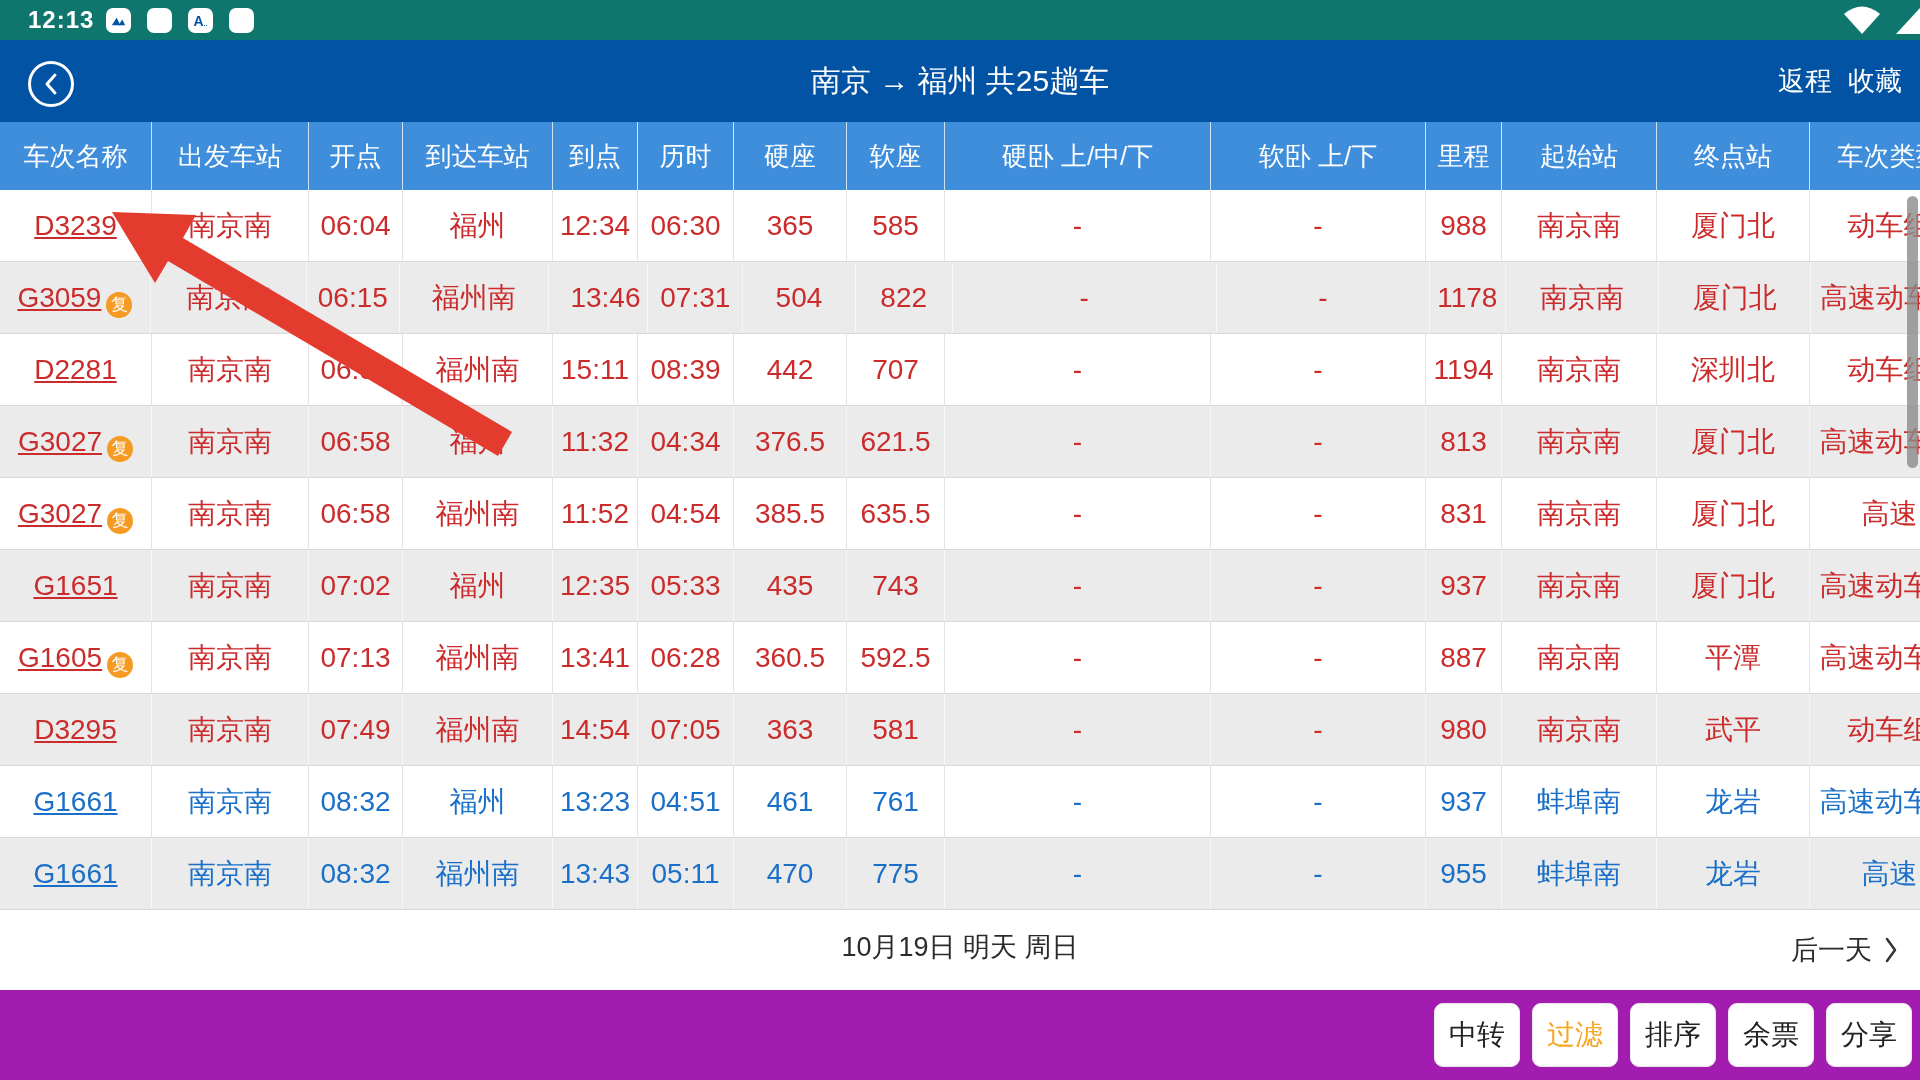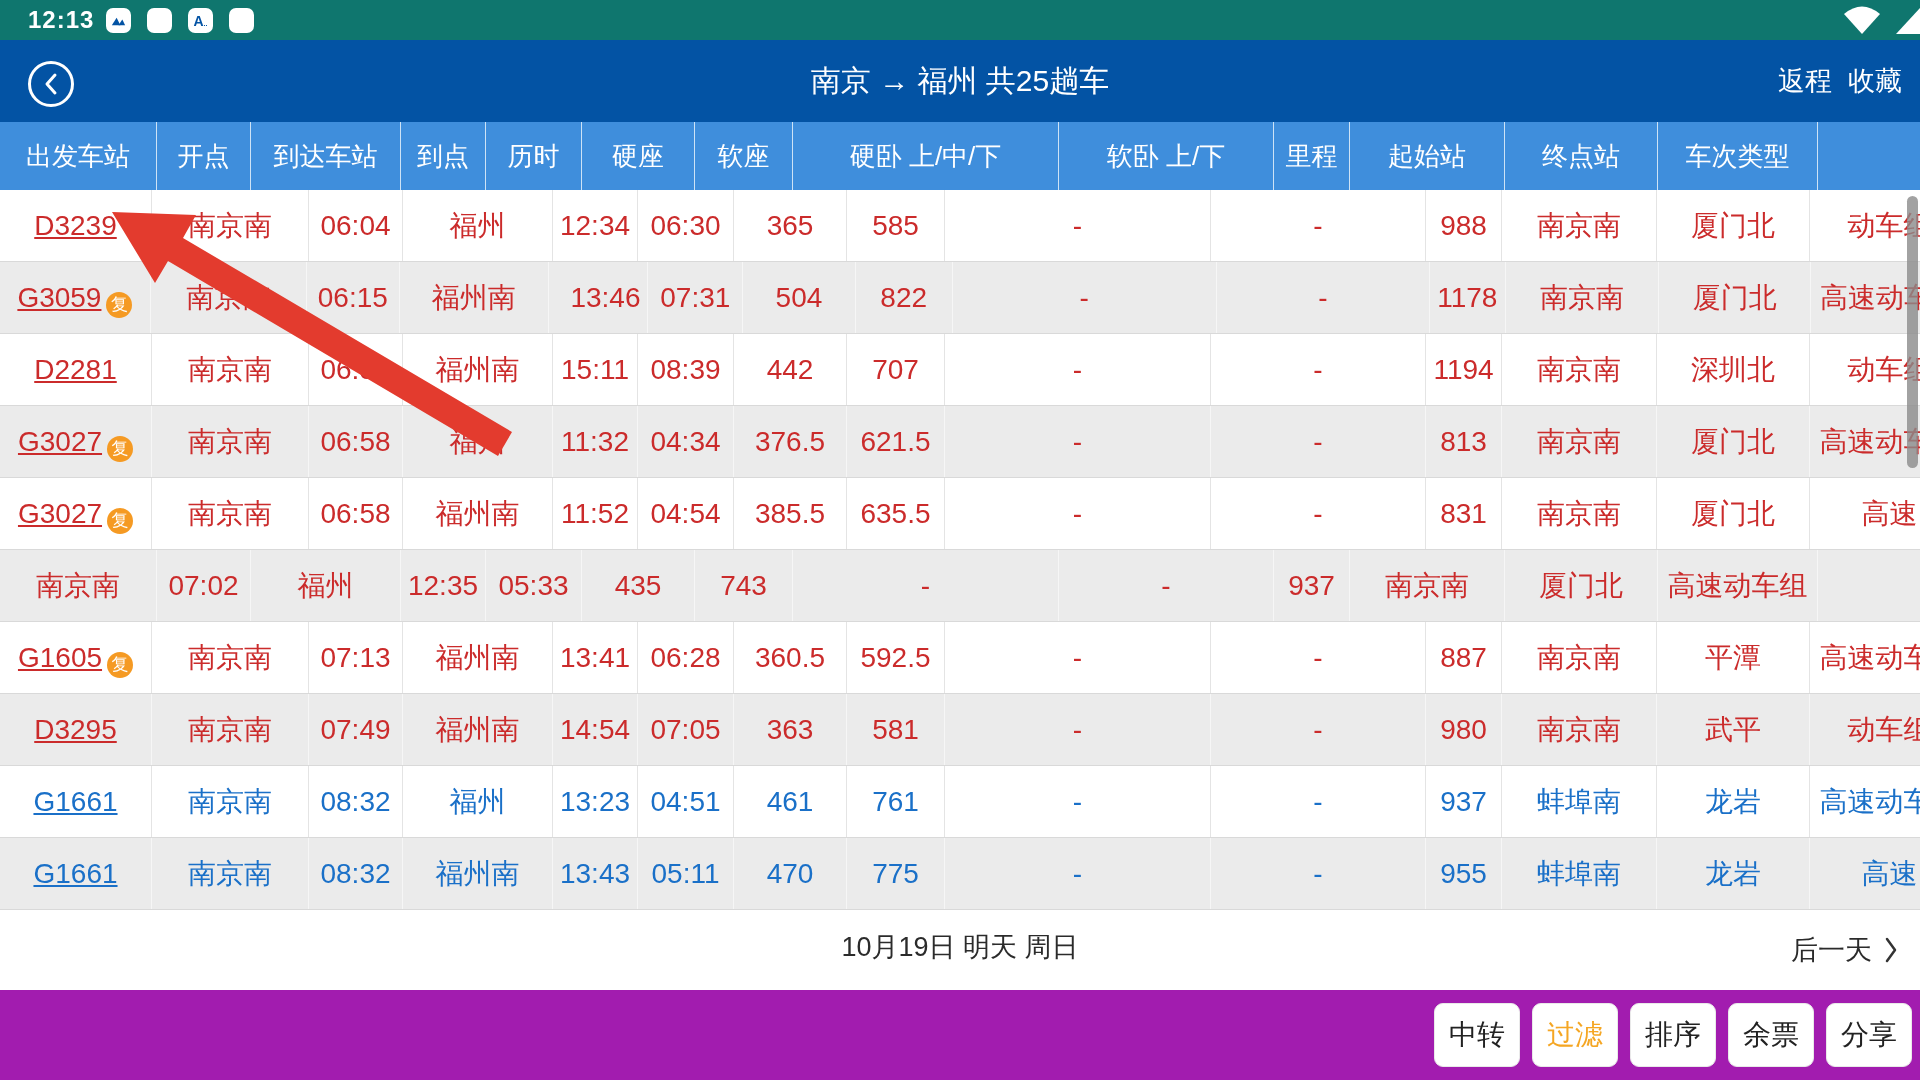--- a/index.html
+++ b/index.html
@@ -105,20 +105,21 @@
         </svg>
     </div>
     <div class="nav-title">南京 → 福州 共25趟车</div>
     <div class="nav-actions">
       <span>返程</span>
       <span>收藏</span>
     </div>
   </div>
 
   <div class="thead">
+      <div class="th" style="width: 152px;">车次名称</div>
       <div class="th" style="width: 157px;">出发车站</div>
       <div class="th" style="width: 94px;">开点</div>
       <div class="th" style="width: 150px;">到达车站</div>
       <div class="th" style="width: 85px;">到点</div>
       <div class="th" style="width: 96px;">历时</div>
       <div class="th" style="width: 113px;">硬座</div>
       <div class="th" style="width: 98px;">软座</div>
       <div class="th" style="width: 266px;">硬卧 上/中/下</div>
       <div class="th" style="width: 215px;">软卧 上/下</div>
       <div class="th" style="width: 76px;">里程</div>
@@ -215,20 +216,23 @@
         <div class="td" style="width: 113px;">385.5</div>
         <div class="td" style="width: 98px;">635.5</div>
         <div class="td" style="width: 266px;">-</div>
         <div class="td" style="width: 215px;">-</div>
         <div class="td" style="width: 76px;">831</div>
         <div class="td" style="width: 155px;">南京南</div>
         <div class="td" style="width: 153px;">厦门北</div>
         <div class="td" style="width: 160px;">高速</div>
       </div>
       <div class="trow red">
+        <div class="td" style="width: 152px;">
+          <span class="trainno">G1651</span>
+        </div>
         <div class="td" style="width: 157px;">南京南</div>
         <div class="td" style="width: 94px; text-align: center;">07:02</div>
         <div class="td" style="width: 150px;">福州</div>
         <div class="td" style="width: 85px;">12:35</div>
         <div class="td" style="width: 96px;">05:33</div>
         <div class="td" style="width: 113px;">435</div>
         <div class="td" style="width: 98px;">743</div>
         <div class="td" style="width: 266px;">-</div>
         <div class="td" style="width: 215px;">-</div>
         <div class="td" style="width: 76px;">937</div>

